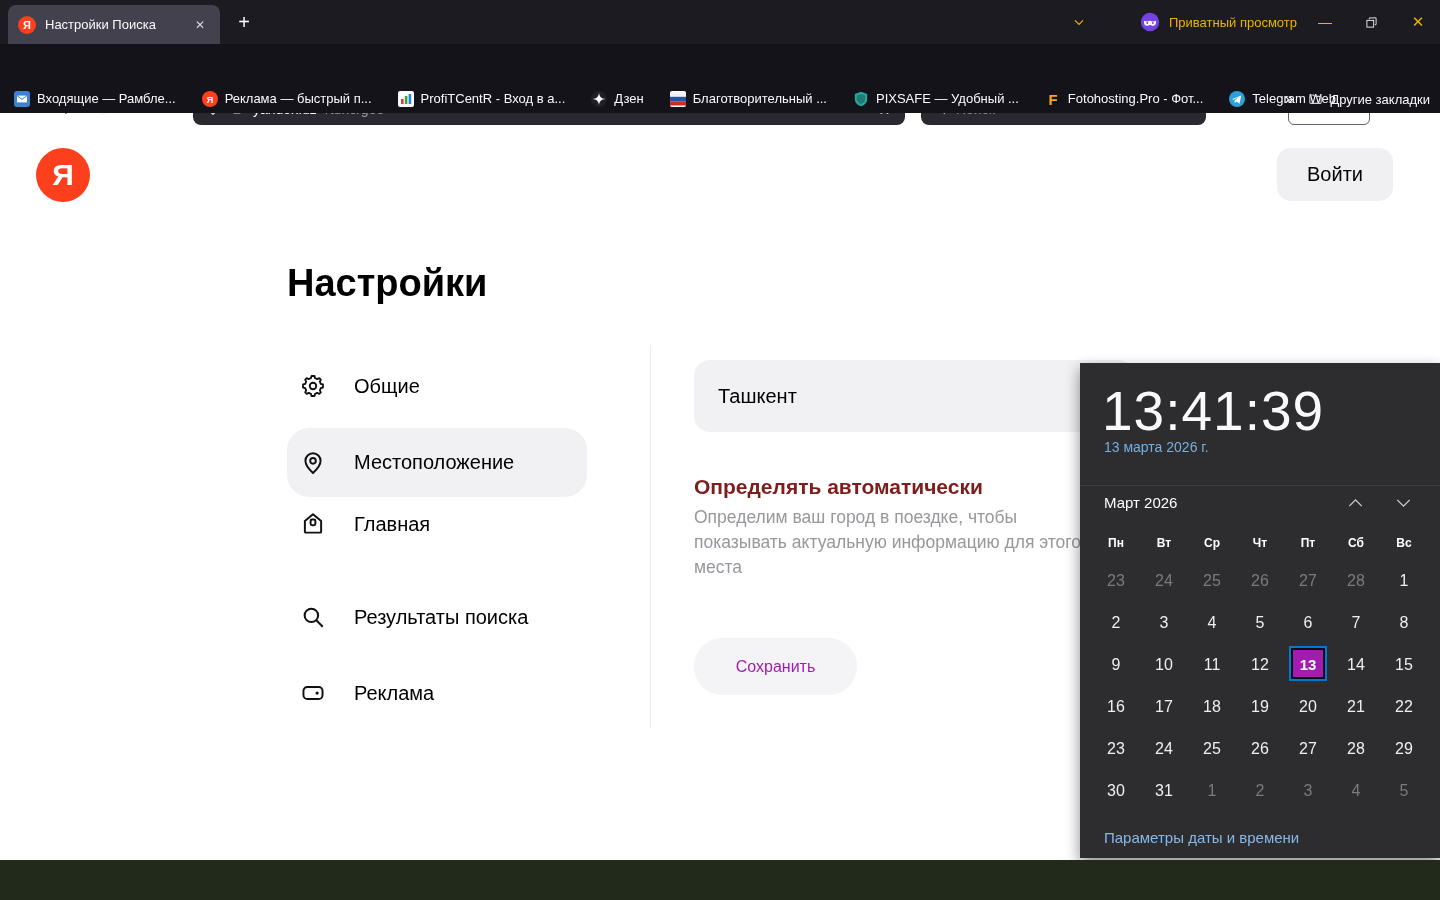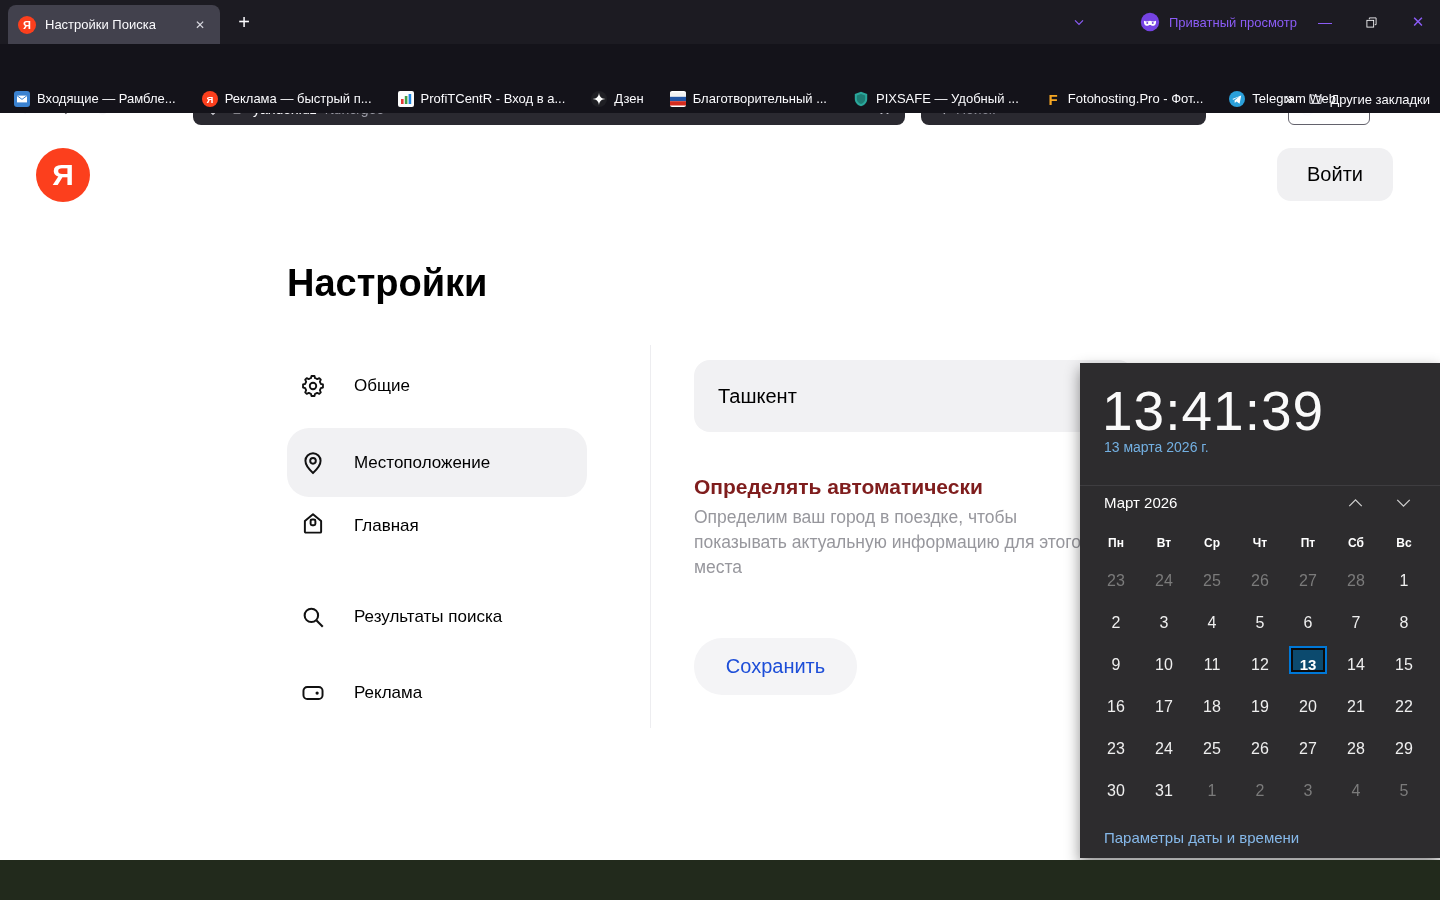--- a/index.html
+++ b/index.html
@@ -7,21 +7,21 @@
   body{font-family:"Liberation Sans",sans-serif;position:relative;background:#fff;overflow:hidden}
   svg{display:block}
 
   
   #tabstrip{position:absolute;left:0;top:0;width:1440px;height:44px;background:#1c1b22}
   #tab{position:absolute;left:8px;top:5px;width:212px;height:39px;background:#42414d;border-radius:8px 8px 0 0;display:flex;align-items:center;padding:0 10px;color:#fbfbfe}
   #tab .fav{width:18px;height:18px;border-radius:50%;background:#fc3f1d;color:#fff;font-size:11px;font-weight:700;display:flex;align-items:center;justify-content:center;flex:none}
   #tab .t{flex:1;font-size:13px;margin-left:9px;white-space:nowrap;overflow:hidden}
   #tab .x{color:#d8d8e0;font-size:12px;padding:2px 5px}
   #newtab{position:absolute;left:230px;top:9px;width:28px;height:28px;color:#fbfbfe;font-size:20px;text-align:center;line-height:26px;border-radius:4px}
-  .tbtn{position:absolute;top:0;height:44px;display:flex;align-items:center;justify-content:center;color:#8b5cf6}
+  .tbtn{position:absolute;top:0;height:44px;display:flex;align-items:center;justify-content:center;color:#eab308}
   #tb-chev{left:1062px;width:34px}
   #pb{left:1140px;gap:9px;font-size:13px}
   #pb .mi{width:20px;height:20px}
   #tb-min{left:1306px;width:38px;font-size:14px}
   #tb-res{left:1352px;width:38px}
   #tb-close{left:1398px;width:40px;font-size:15px}
 
   #navbar{position:absolute;top:44px;left:0;width:1440px;height:41px;background:#14131a}
   .navbtn{position:absolute;top:48px;width:32px;height:32px;display:flex;align-items:center;justify-content:center;border-radius:4px}
   #nav-back{left:10px}#nav-fwd{left:48px}#nav-rel{left:86px}
@@ -43,41 +43,41 @@
   #bm-chev{font-size:16px;color:#fbfbfe}
   #other-bm{display:flex;align-items:center;gap:7px;font-size:13px;color:#fbfbfe}
 
   
   #logo{position:absolute;left:36px;top:148px;width:54px;height:54px;border-radius:50%;background:#fc3f1d;color:#fff;font-weight:700;font-size:30px;display:flex;align-items:center;justify-content:center}
   #page-signin{position:absolute;left:1277px;top:148px;width:116px;height:53px;border-radius:14px;background:#f0f0f2;font-size:20px;color:#000;display:flex;align-items:center;justify-content:center}
   #h1{position:absolute;left:287px;top:262px;font-size:38px;font-weight:700;color:#000}
   .menu-item{position:absolute;left:287px;width:300px;height:52px;display:flex;align-items:center;padding-left:13px;gap:28px;border-radius:22px;color:#000}
   .menu-item.sel{height:69px;background:#f1f1f3}
   .mi-ic,.mi-ic svg{width:26px;height:26px;color:#111}
-  .mi-lb{font-size:17px}
+  .mi-lb{font-size:20px}
   #vdiv{position:absolute;left:650px;top:345px;width:1px;height:383px;background:#ededf0}
   #city{position:absolute;left:694px;top:360px;width:440px;height:72px;background:#f1f1f3;border-radius:16px;display:flex;align-items:center;padding-left:24px;font-size:20px;color:#000}
   #auto-h{position:absolute;left:694px;top:475px;font-size:21px;font-weight:700;color:#7f1d1d}
   #auto-p{position:absolute;left:694px;top:505px;width:398px;font-size:17.5px;line-height:25px;color:#97979d}
-  #save{position:absolute;left:694px;top:638px;width:163px;height:57px;border-radius:28px;background:#f4f4f6;color:#1d4ed8;font-size:20px;display:flex;align-items:center;justify-content:center}
+  #save{position:absolute;left:694px;top:638px;width:163px;height:57px;border-radius:28px;background:#f4f4f6;color:#a21caf;font-size:16px;display:flex;align-items:center;justify-content:center}
 
   
   #flyout{position:absolute;left:1080px;top:363px;width:360px;height:495px;background:#2d2c2e;color:#fff;box-shadow:0 6px 14px rgba(0,0,0,.45)}
   #fly-time{position:absolute;left:22px;top:16px;font-size:55px;font-weight:300;letter-spacing:1px;color:#fafafa}
   #fly-date{position:absolute;left:24px;top:76px;font-size:14px;color:#73b0e2}
   #fly-hr{position:absolute;left:0;top:122px;width:360px;height:1px;background:#3e3d40}
   #fly-month{position:absolute;left:24px;top:131px;font-size:15px;color:#fff}
   .fly-chev{position:absolute;top:130px;width:34px;height:20px;display:flex;align-items:center;justify-content:center;color:#cfcfcf}
   #fly-up{left:258px}#fly-down{left:306px}
   #cal-head{position:absolute;left:12px;top:168px;display:flex}
   #cal-head span{width:48px;height:24px;line-height:24px;text-align:center;font-size:12px;font-weight:700;color:#fff}
   #cal-grid{position:absolute;left:12px;top:197px;width:336px;display:flex;flex-wrap:wrap}
   .cal-cell{width:48px;height:42px;line-height:42px;text-align:center;font-size:16px;color:#efefef}
   .cal-cell.out{color:#7b7b7b}
-  .sel-box{width:34px;height:24px;margin:4px auto 0;background:#0c4a6e;border:2px solid #0b0b0b;box-shadow:0 0 0 2px #0078d7;line-height:30px;font-weight:700;font-size:15px;color:#fff}
+  .sel-box{width:34px;height:31px;margin:4px auto 0;background:#a21caf;border:2px solid #0b0b0b;box-shadow:0 0 0 2px #0078d7;line-height:30px;font-weight:700;font-size:15px;color:#fff}
   #fly-link{position:absolute;left:24px;top:466px;font-size:15px;color:#86b9ea}
 
   
   #taskbar{position:absolute;left:0;top:860px;width:1440px;height:40px;background:#222a1c}
 </style>
 </head>
 <body>
 
 <div id="tabstrip">
   <div id="tab">

